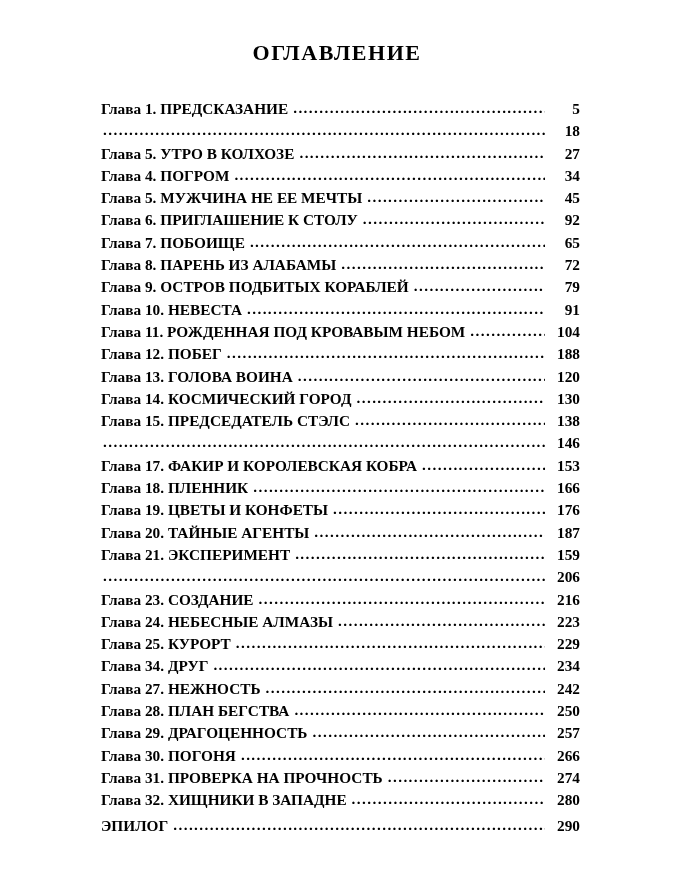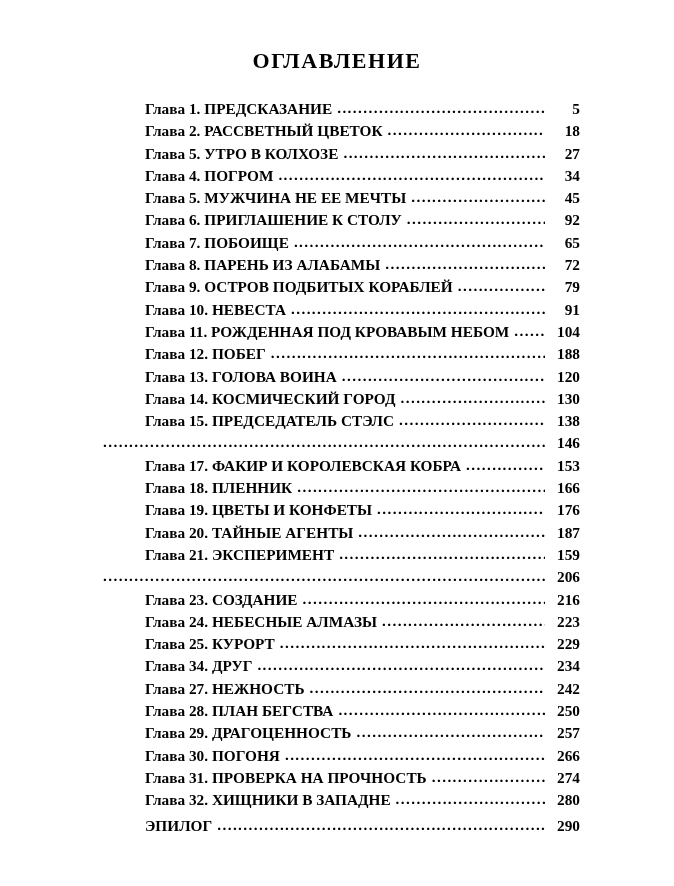--- a/index.html
+++ b/index.html
@@ -12,21 +12,21 @@
     height: 886px;
     font-family: "Liberation Serif", "DejaVu Serif", serif;
     color: #000000;
     overflow: hidden;
   }
   .page {
     position: relative;
     width: 674px;
     height: 668px;
     box-sizing: border-box;
-    padding: 12px;
+    padding: 4px;
   }
   .page-title {
     text-align: center;
     font-family: "Liberation Serif", "DejaVu Serif", serif;
     font-size: 22px;
     font-weight: bold;
     letter-spacing: 1.5px;
     margin: 0;
     padding-top: 36px;
   }
@@ -43,21 +43,20 @@
     display: flex;
     align-items: baseline;
     font-size: 15.3px;
     font-weight: bold;
     line-height: 22.3px;
     white-space: nowrap;
   }
   .toc-label {
     flex: 0 0 auto;
     padding-right: 3px;
-    margin-left: 44px;
   }
   .toc-dots {
     flex: 1 1 auto;
     overflow: hidden;
     white-space: nowrap;
     font-weight: bold;
     letter-spacing: 1.4px;
     margin: 0 2px;
     position: relative;
     top: -1px;
@@ -77,21 +76,20 @@
 
 <div class="page">
   <h1 class="page-title">ОГЛАВЛЕНИЕ</h1>
   <ul class="toc">
     <li class="toc-entry">
       <span class="toc-label">Глава 1. ПРЕДСКАЗАНИЕ</span>
       <span class="toc-dots">...........................................................................................................</span>
       <span class="toc-page">5</span>
     </li>
     <li class="toc-entry">
-      <span class="toc-label">Глава 2. РАССВЕТНЫЙ ЦВЕТОК</span>
       <span class="toc-dots">...........................................................................................................</span>
       <span class="toc-page">18</span>
     </li>
     <li class="toc-entry">
       <span class="toc-label">Глава 5. УТРО В КОЛХОЗЕ</span>
       <span class="toc-dots">...........................................................................................................</span>
       <span class="toc-page">27</span>
     </li>
     <li class="toc-entry">
       <span class="toc-label">Глава 4. ПОГРОМ</span>

